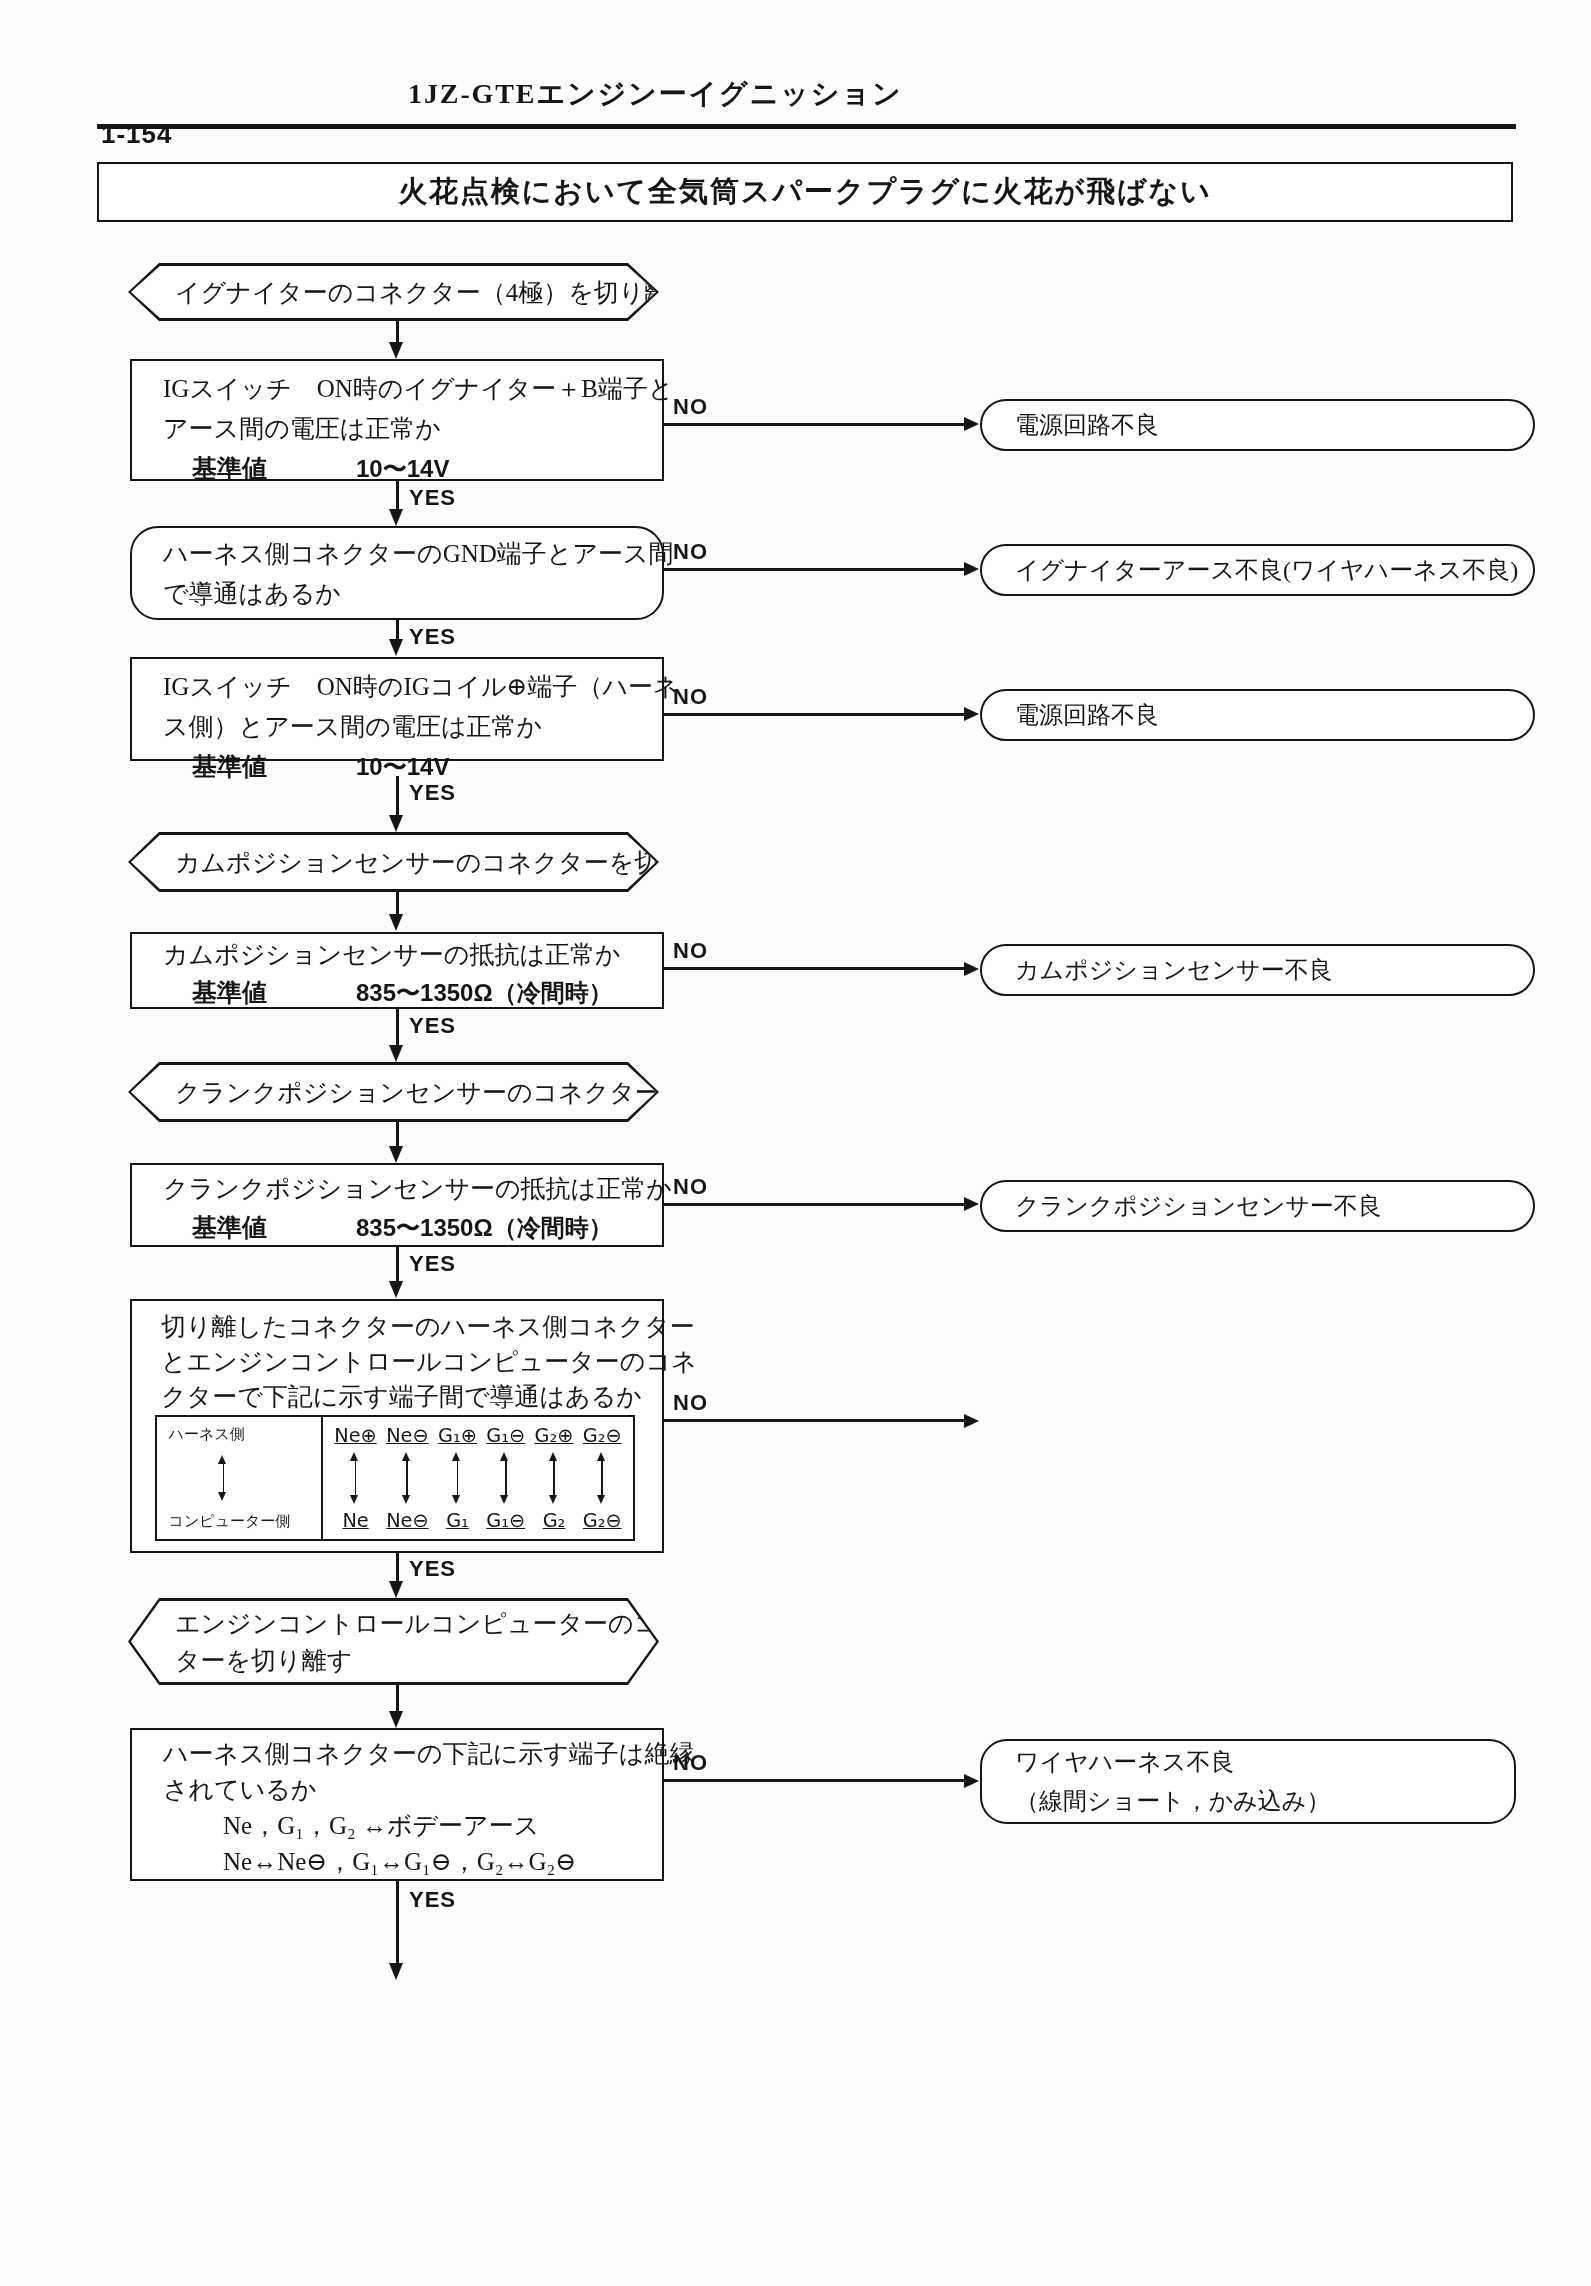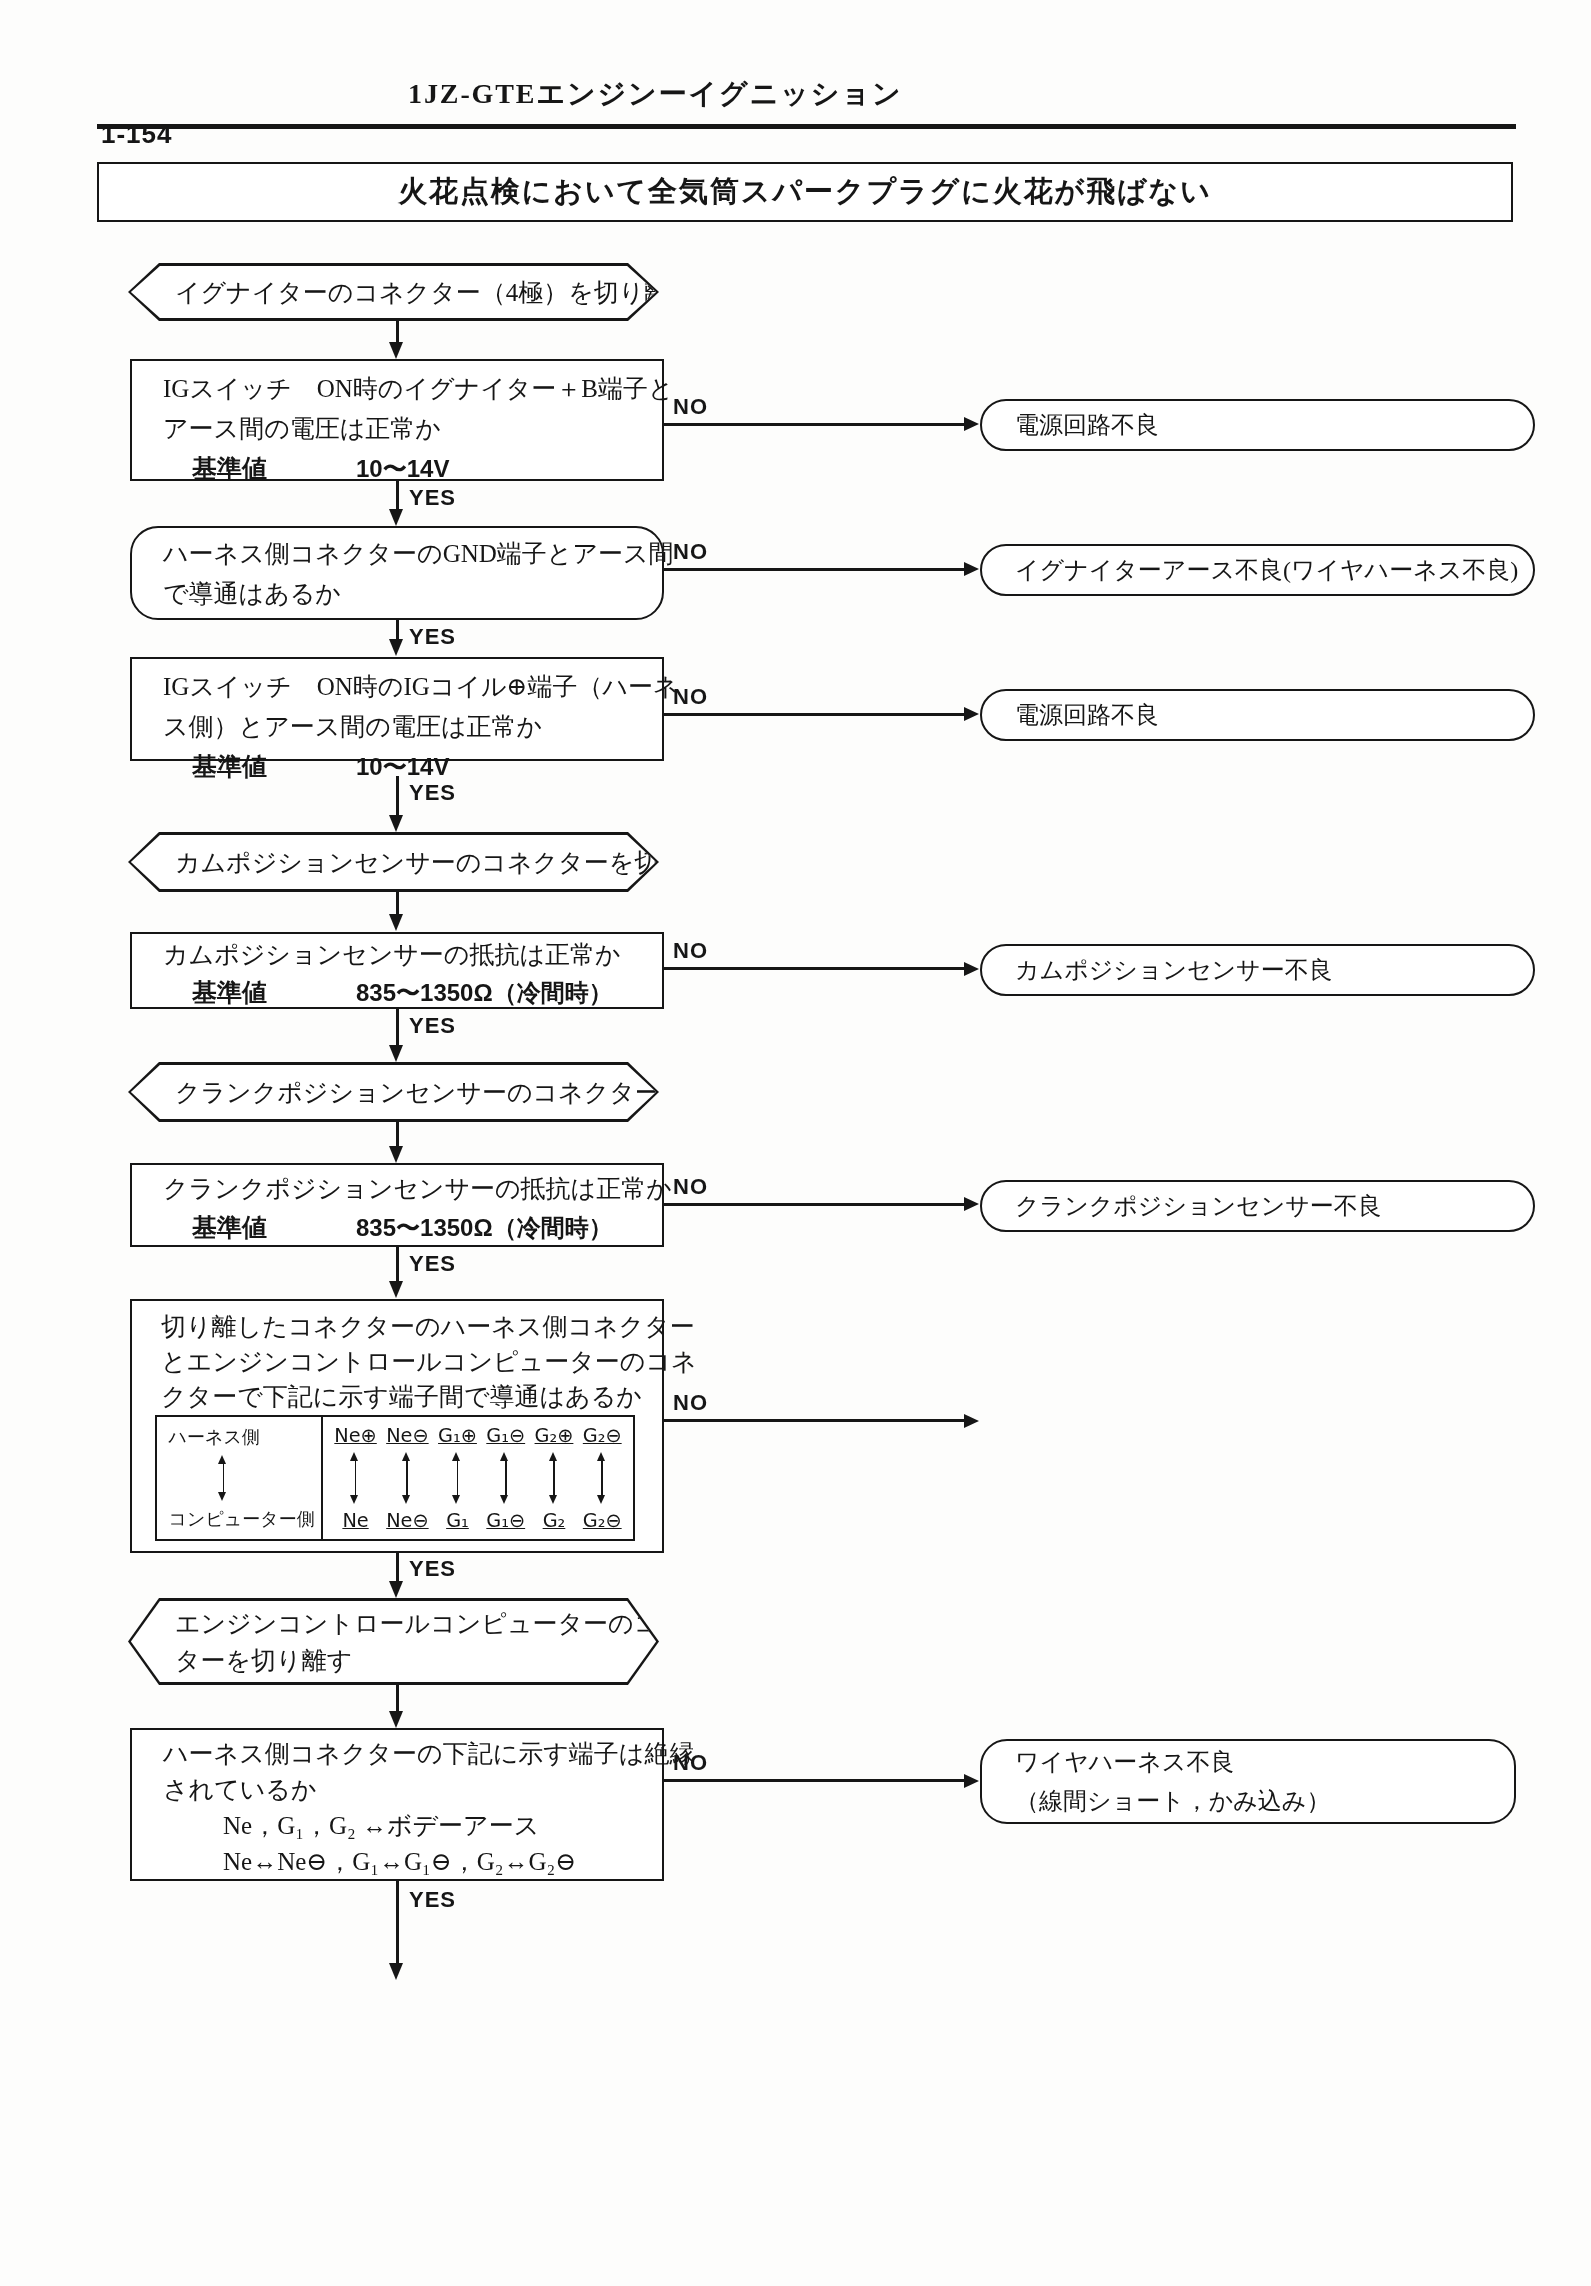--- a/index.html
+++ b/index.html
@@ -47,21 +47,21 @@
   .ah-down  { width:0; height:0; border-left:7.7px solid transparent; border-right:7.7px solid transparent;
               border-top:17.4px solid #161616; }
   .ah-right { width:0; height:0; border-top:7.7px solid transparent; border-bottom:7.7px solid transparent;
               border-left:15.4px solid #161616; }
   .yn { font:bold 22px "Liberation Sans","DejaVu Sans",sans-serif; letter-spacing:1px; }
 
   
   .itable { border:2.9px solid #161616; box-sizing:border-box; display:flex; background:#fff; }
   .itable .lcell { width:166px; border-right:2.9px solid #161616; box-sizing:border-box;
                    display:flex; flex-direction:column; justify-content:space-between;
-                   padding:7.7px 3.9px 7.7px 11.6px; font-size:18px; }
+                   padding:7.7px 3.9px 7.7px 11.6px; font-size:15px; }
   .itable .rcell { flex:1; display:flex; justify-content:space-evenly; align-items:stretch; padding:5.8px 1.9px; }
   .tcol { display:flex; flex-direction:column; align-items:center; justify-content:space-between;
           font-size:19.3px; font-family:"DejaVu Sans","Liberation Sans",sans-serif; }
   .varrow { position:relative; width:1.9px; background:#161616; margin:1.9px 0; }
   .varrow::before { content:""; position:absolute; top:-8.7px; left:-4.3px;
                     border-left:4.8px solid transparent; border-right:4.8px solid transparent;
                     border-bottom:9.7px solid #161616; }
   .varrow::after  { content:""; position:absolute; bottom:-8.7px; left:-4.3px;
                     border-left:4.8px solid transparent; border-right:4.8px solid transparent;
                     border-top:9.7px solid #161616; }

